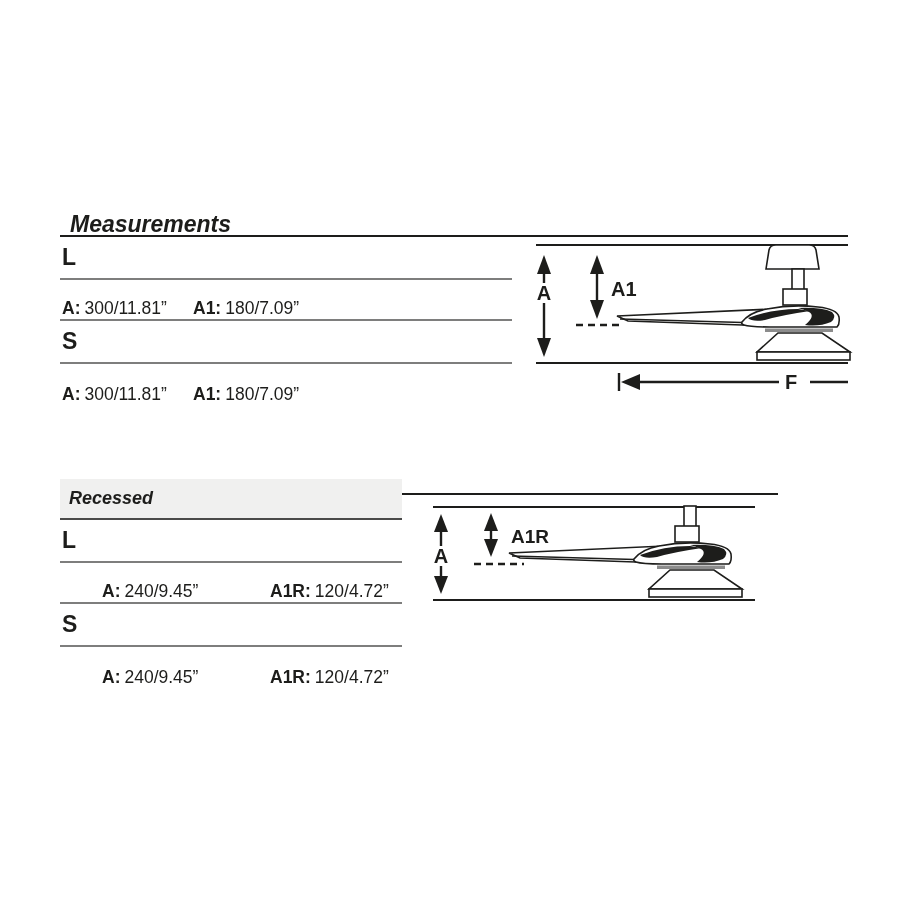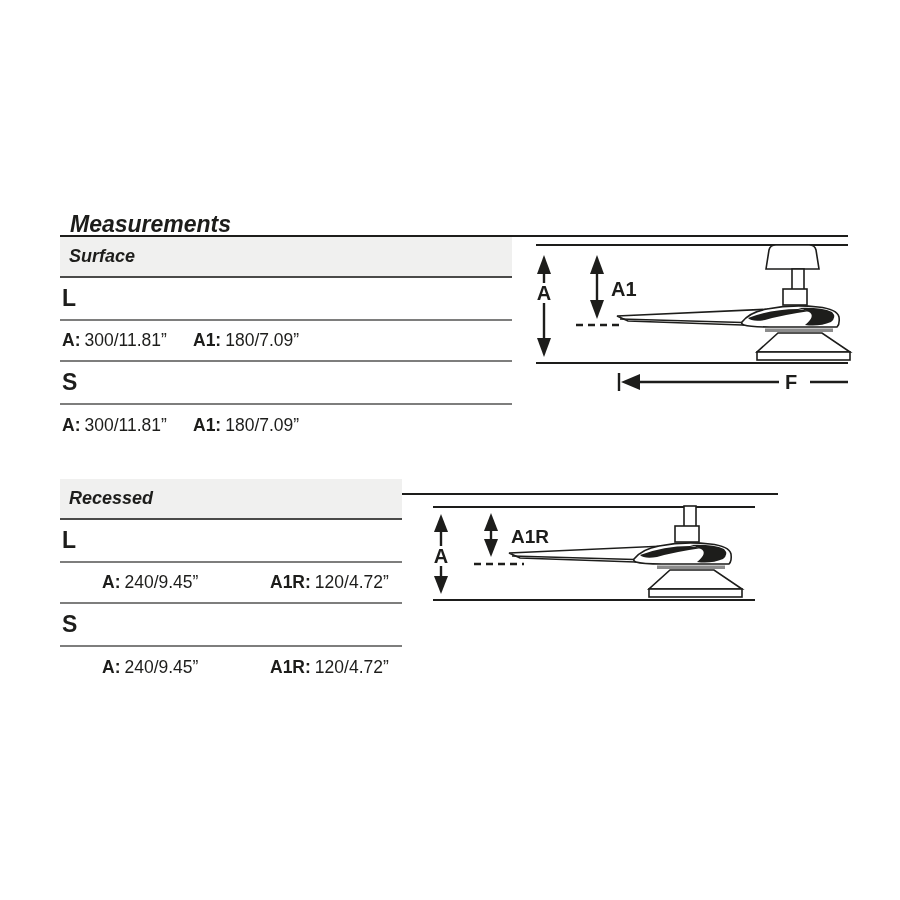--- a/index.html
+++ b/index.html
@@ -10,21 +10,21 @@
   #rule-surface{left:60px;top:235px;width:788px;}
   #rule-recessed{left:60px;top:493px;width:718px;}
   .mtable{position:absolute;}
   #table-surface{left:60px;top:237px;width:452px;}
   #table-recessed{left:60px;top:479px;width:342px;}
   .thead{height:41px;background:#f0f0ef;border-bottom:2px solid #4a4a49;
          display:flex;align-items:center;padding-left:9px;box-sizing:border-box;}
   .thead-label{font-size:18px;font-weight:bold;font-style:italic;}
   .size-row{height:43px;border-bottom:2px solid #7e7e7d;display:flex;align-items:center;
             padding-left:2px;box-sizing:border-box;font-size:23px;font-weight:bold;}
-  .data-row{height:41px;display:flex;align-items:center;padding-left:2px;
+  .data-row{height:41px;display:flex;align-items:flex-end;padding-left:2px;
             box-sizing:border-box;font-size:17.5px;}
   .data-row.mid{border-bottom:2px solid #7e7e7d;}
   .cell{white-space:nowrap;}
   #table-surface .c1{width:131px;} #table-surface .c2{width:147px;} #table-surface .c3{flex:1;}
   #table-recessed .c1{width:168px;margin-left:40px;} #table-recessed .c2{flex:1;}
   .ml{font-weight:bold;margin-right:4px;}
   svg{position:absolute;display:block;}
   #svg-surface{left:520px;top:226px;}
   #svg-recessed{left:420px;top:486px;}
   .dlabel{position:absolute;font-weight:bold;font-size:20px;line-height:1;background:#ffffff;padding:0 3px;}
@@ -38,23 +38,20 @@
 <body>
 
 <div id="page">
 
   <h1 class="title">Measurements</h1>
 
   <div class="rule" id="rule-surface"></div>
   <div class="rule" id="rule-recessed"></div>
 
   <section class="mtable" id="table-surface">
-    <div class="thead">
-      <span class="thead-label">Surface</span>
-    </div>
     <div class="size-row">
       <span>L</span>
     </div>
     <div class="data-row mid">
       <span class="cell c1"><span class="ml">A:</span><span>300/11.81”</span></span>
       <span class="cell c2"><span class="ml">A1:</span><span>180/7.09”</span></span>
     </div>
     <div class="size-row">
       <span>S</span>
     </div>

